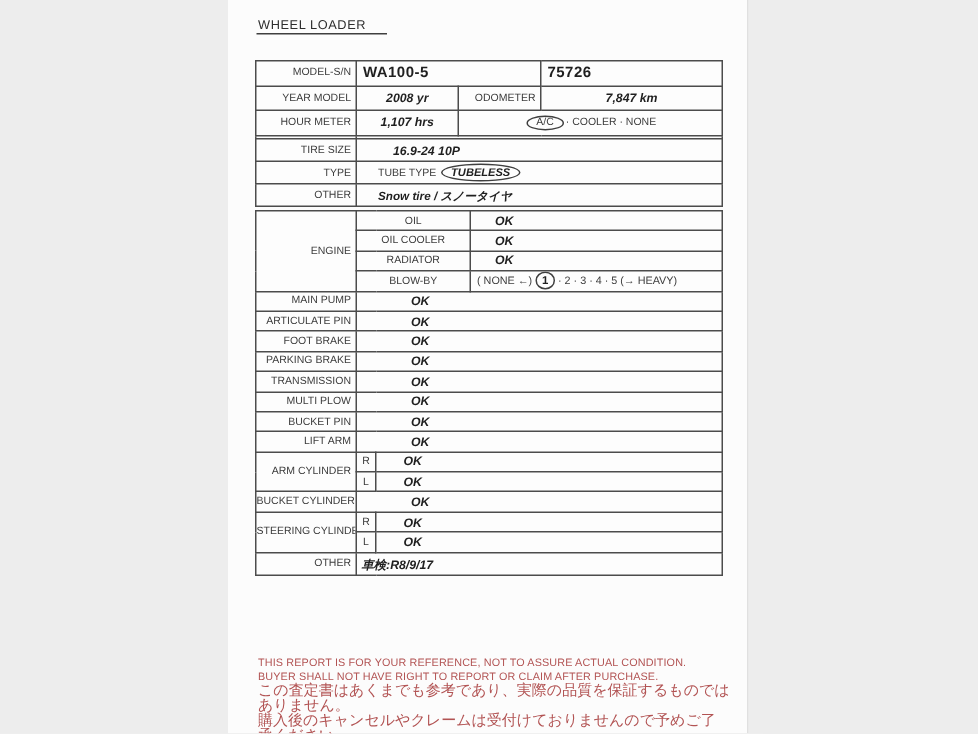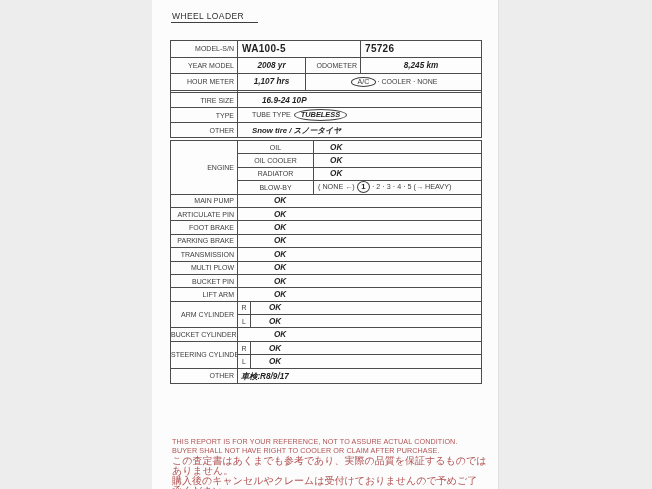--- a/index.html
+++ b/index.html
@@ -56,21 +56,21 @@
       <tbody>
           <tr>
         <td class="lbl">MODEL-S/N</td>
         <td class="big" colspan="2">WA100-5</td>
         <td class="big">75726</td>
       </tr>
       <tr>
         <td class="lbl">YEAR MODEL</td>
         <td class="val ctr">2008 yr</td>
         <td class="lbl">ODOMETER</td>
-        <td class="val ctr">8,245 km</td>
+        <td class="val ctr">7,847 km</td>
       </tr>
       <tr>
         <td class="lbl">HOUR METER</td>
         <td class="val ctr">1,107 hrs</td>
         <td class="ctr" colspan="2">
           <span class="oval">A/C</span><span>·  COOLER  ·  NONE</span>
         </td>
       </tr>
       <tr>
         <td class="lbl">COOKPIT</td>
@@ -194,19 +194,19 @@
 
       <tr>
         <td class="lbl">OTHER</td>
         <td class="val other-cell" colspan="3">車検:R8/9/17</td>
       </tr>
     </tbody>
       </table>
 
     <div class="footer">
       <div class="en">THIS REPORT IS FOR YOUR REFERENCE, NOT TO ASSURE ACTUAL CONDITION.</div>
-      <div class="en">BUYER SHALL NOT HAVE RIGHT TO COOLER OR CLAIM AFTER PURCHASE.</div>
+      <div class="en">BUYER SHALL NOT HAVE RIGHT TO REPORT OR CLAIM AFTER PURCHASE.</div>
       <div class="jp">この査定書はあくまでも参考であり、実際の品質を保証するものではありません。</div>
       <div class="jp">購入後のキャンセルやクレームは受付けておりませんので予めご了承ください。</div>
     </div>
 
   </div>
 </div>
 
 </body></html>

